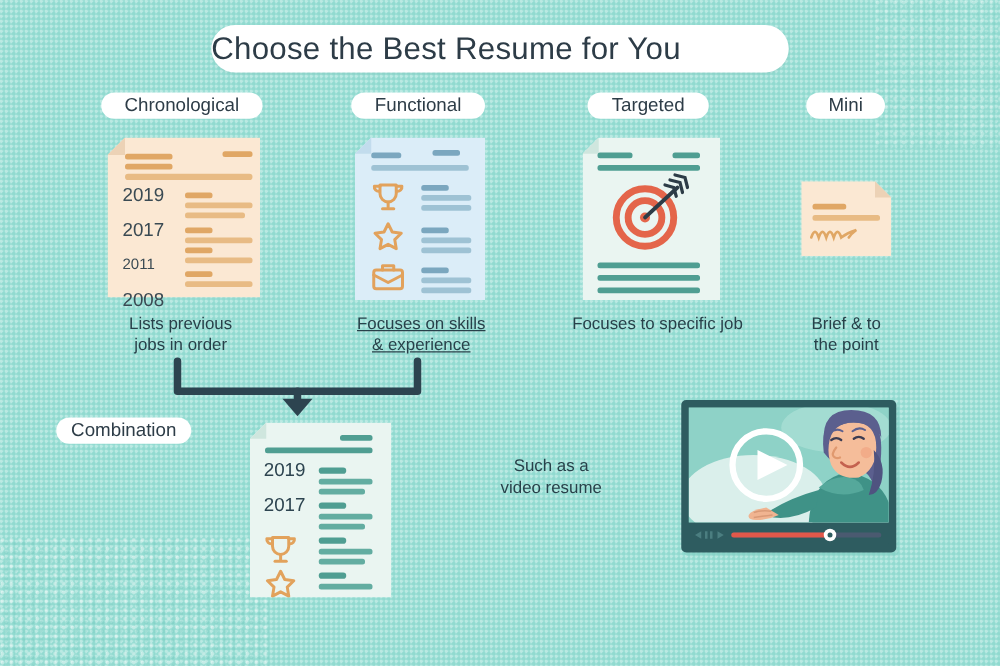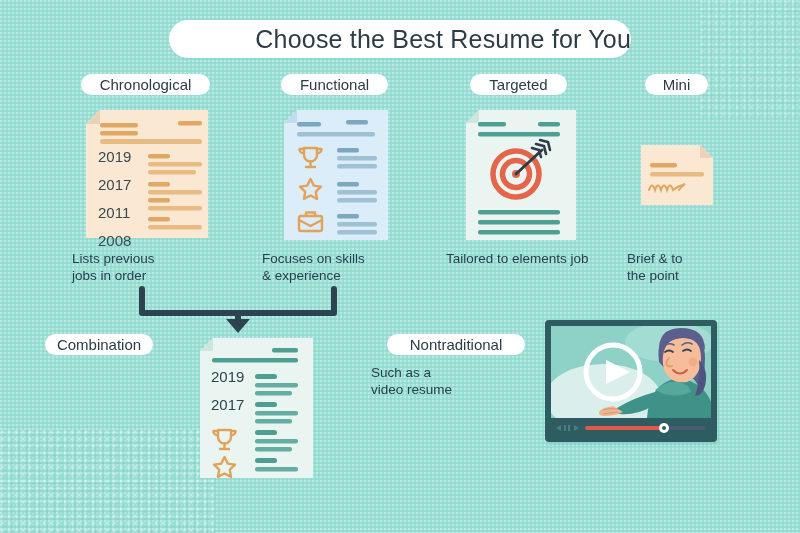--- a/index.html
+++ b/index.html
@@ -25,35 +25,35 @@
       radial-gradient(circle at 2px 2px, rgba(255,255,255,.45) 1.3px, transparent 1.8px),
       radial-gradient(circle at 5px 5px, rgba(108,198,186,.35) 1.3px, transparent 1.8px);
     background-size:7px 7px,7px 7px;
   }
   .abs{position:absolute;}
 
   
   .title-pill{
     position:absolute;left:169px;top:20px;width:462px;height:38px;
     background:#ffffff;border-radius:20px;
-    display:flex;align-items:center;justify-content:flex-end;
+    display:flex;align-items:center;justify-content:flex-start;
     box-shadow:0 1px 2px rgba(60,90,90,.08);
   }
   .title-pill span{
     font-size:25px;color:#2d3c47;letter-spacing:.2px;font-weight:400;
   }
   .cat-pill{
     position:absolute;height:21px;background:#ffffff;border-radius:11px;
     display:flex;align-items:center;justify-content:center;padding:0 11px;
     box-sizing:border-box;
   }
   .cat-pill span{font-size:15px;color:#2d3c47;white-space:nowrap;}
 
   .caption{
-    position:absolute;text-align:left;font-size:13.5px;color:#28414a;
+    position:absolute;text-align:center;font-size:13.5px;color:#28414a;
     line-height:17px;white-space:pre-line;
   }
 
   
   .paper{position:absolute;box-sizing:border-box;}
 
   
   .arrowwrap{position:absolute;left:118px;top:283px;width:260px;height:52px;}
 
   
@@ -108,21 +108,21 @@
       <rect x="62" y="60" width="48" height="4.5" rx="2" fill="#e8bb84"></rect>
       <rect x="62" y="72" width="22" height="4.5" rx="2" fill="#e0a765"></rect>
       <rect x="62" y="80" width="54" height="4.5" rx="2" fill="#e8bb84"></rect>
       <rect x="62" y="88" width="22" height="4.5" rx="2" fill="#e0a765"></rect>
       <rect x="62" y="96" width="54" height="4.5" rx="2" fill="#e8bb84"></rect>
       <rect x="62" y="107" width="22" height="4.5" rx="2" fill="#e0a765"></rect>
       <rect x="62" y="115" width="54" height="4.5" rx="2" fill="#e8bb84"></rect>
     </svg>
     <div class="abs" style="left:12px;top:38px;font-size:15px;color:#3a4a53;"><span>2019</span></div>
     <div class="abs" style="left:12px;top:66px;font-size:15px;color:#3a4a53;"><span>2017</span></div>
-    <div class="abs" style="left:12px;top:94px;font-size:15px;color:#3a4a53;"><span>2011</span></div>
+    <div class="abs" style="left:12px;top:94px;font-size:12px;color:#3a4a53;"><span>2011</span></div>
     <div class="abs" style="left:12px;top:122px;font-size:15px;color:#3a4a53;"><span>2008</span></div>
   </div>
 
   <div class="paper" style="left:284px;top:110px;width:104px;height:130px;">
     <svg width="104" height="130" viewBox="0 0 104 130" style="position:absolute;left:0;top:0;">
       <path d="M13 0 H104 V130 H0 V13 Z" fill="#dbedf8"></path>
       <path d="M13 0 L13 13 L0 13 Z" fill="#c2dced"></path>
       <rect x="13" y="12" width="24" height="4.5" rx="2" fill="#7ba7bf"></rect>
       <rect x="62" y="10" width="22" height="4.5" rx="2" fill="#7ba7bf"></rect>
       <rect x="13" y="22" width="78" height="4.5" rx="2" fill="#9ec2d4"></rect>
@@ -187,39 +187,36 @@
       <path d="M0 0 H59 L72 13 V60 H0 Z" fill="#fbe8d3"></path>
       <path d="M59 0 L59 13 L72 13 Z" fill="#ecd2b6"></path>
       <rect x="9" y="18" width="27" height="4.5" rx="2" fill="#e0a765"></rect>
       <rect x="9" y="27" width="54" height="4.5" rx="2" fill="#e8bb84"></rect>
       <path d="M8 45 q3 -9 6 0 q3 -9 6 0 q3 -9 6 0 q3 -9 6 0 q5 -4 12 -6 q-4 3 -6 6" fill="none" stroke="#e0a765" stroke-width="2.1" stroke-linecap="round"></path>
     </svg>
   </div>
 
   <div class="caption" style="left:72px;top:250px;width:145px;">Lists previous
 jobs in order</div>
-  <div class="caption" style="left:262px;top:250px;width:150px;">Focuses on skills
+  <div class="caption" style="left:262px;top:250px;width:150px;text-decoration:underline;">Focuses on skills
 &amp; experience</div>
-  <div class="caption" style="left:446px;top:250px;width:160px;">Tailored to elements job</div>
+  <div class="caption" style="left:446px;top:250px;width:160px;">Focuses to specific job</div>
   <div class="caption" style="left:627px;top:250px;width:100px;">Brief &amp; to
 the point</div>
 
   <div class="arrowwrap">
     <svg width="260" height="52" viewBox="0 0 260 52">
       <path d="M24 6 V30 H216 V6" fill="none" stroke="#2d4450" stroke-width="6" stroke-linejoin="round" stroke-linecap="round"></path>
       <line x1="120" y1="30" x2="120" y2="38" stroke="#2d4450" stroke-width="6" stroke-linecap="round"></line>
       <path d="M108 36 L120 50 L132 36 Z" fill="#2d4450"></path>
     </svg>
   </div>
 
   <div class="cat-pill" style="left:45px;top:334px;width:108px;">
     <span>Combination</span>
-  </div>
-  <div class="cat-pill" style="left:387px;top:334px;width:138px;">
-    <span>Nontraditional</span>
   </div>
 
   <div class="caption" style="left:371px;top:364px;width:140px;">Such as a
 video resume</div>
 
   <div class="paper" style="left:200px;top:338px;width:113px;height:140px;">
     <svg width="113" height="140" viewBox="0 0 113 140" style="position:absolute;left:0;top:0;">
       <path d="M13 0 H113 V140 H0 V13 Z" fill="#eaf5f1"></path>
       <path d="M13 0 L13 13 L0 13 Z" fill="#cfe6de"></path>
       <rect x="72" y="10" width="26" height="4.5" rx="2" fill="#4f9e92"></rect>

